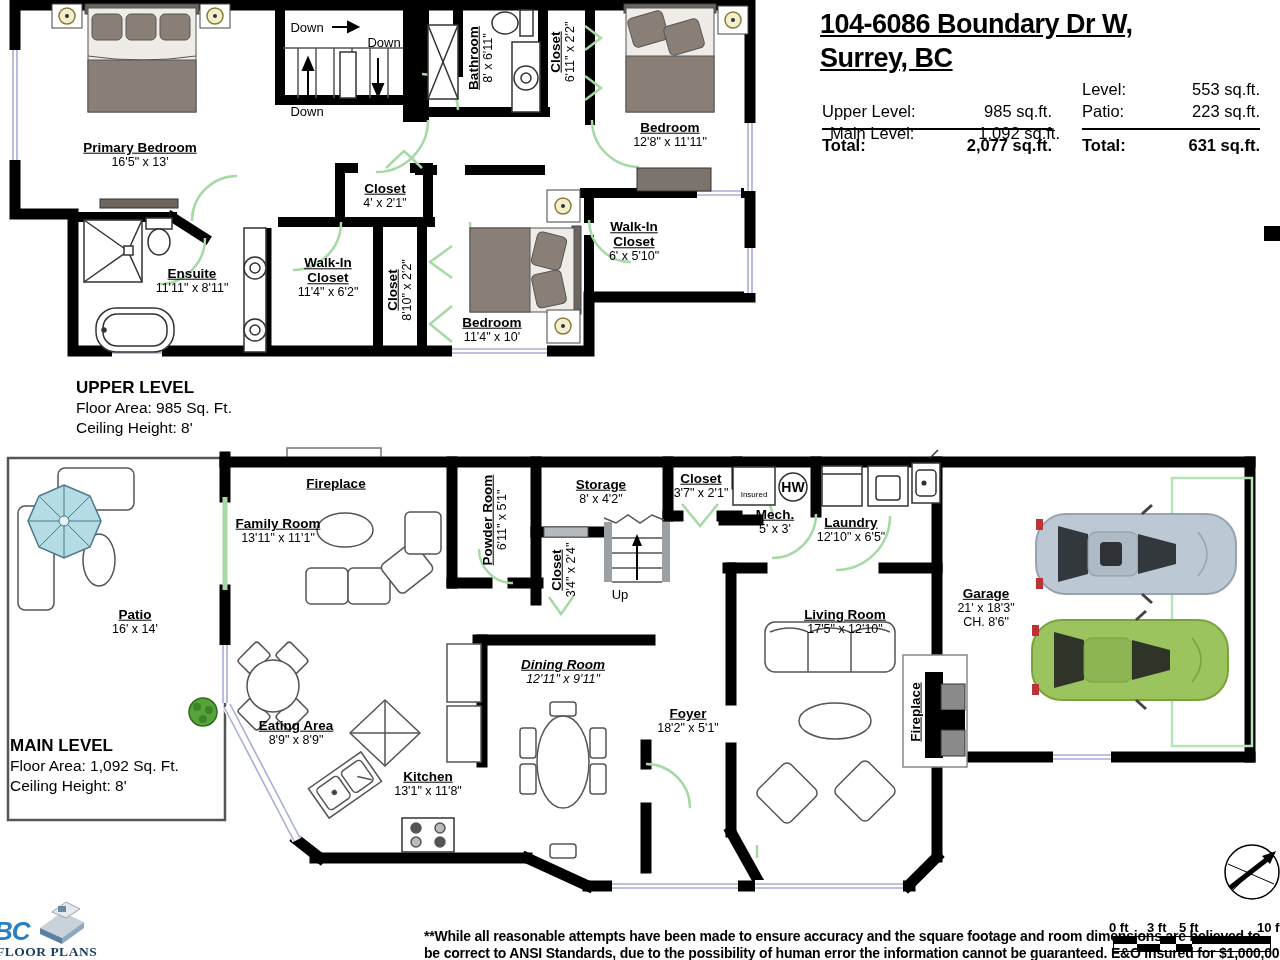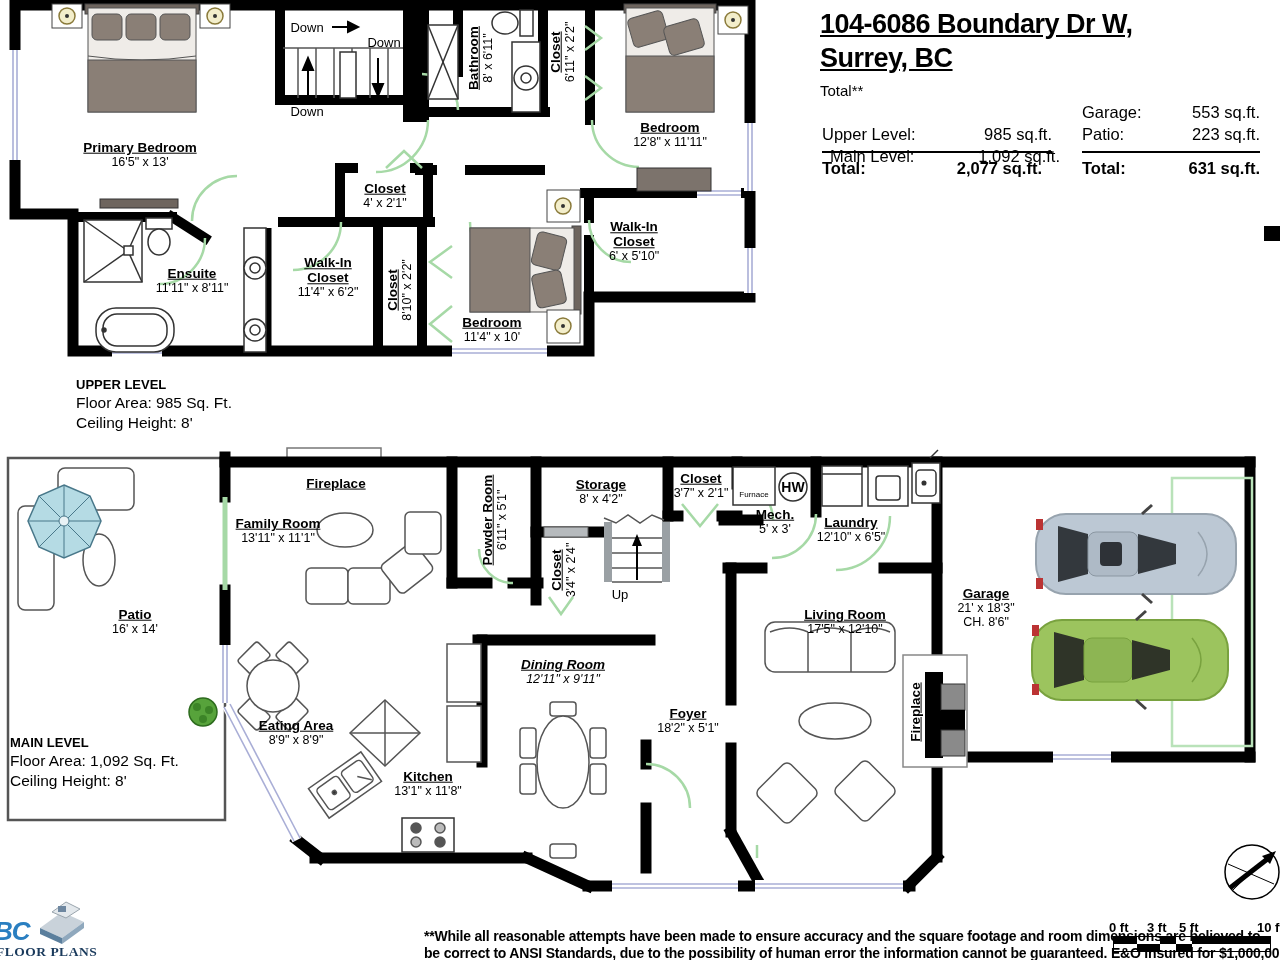--- a/index.html
+++ b/index.html
@@ -9,21 +9,21 @@
   #labels{position:absolute;left:0;top:0;width:1280px;height:960px;z-index:2;}
   .rlabel{position:absolute;text-align:center;line-height:1.1;transform:translate(-50%,-50%);white-space:nowrap;}
   .rlabel.wrap{white-space:normal;}
   .vert{transform:translate(-50%,-50%) rotate(-90deg);}
   .rname{font-weight:bold;font-size:13.5px;text-decoration:underline;}
   .rdims{font-size:12.5px;}
   .stair-label{position:absolute;font-size:13px;transform:translate(-50%,-50%);}
   .tiny{position:absolute;transform:translate(-50%,-50%);font-size:8px;}
   .hw{font-size:14px;font-weight:bold;}
   .level-info{position:absolute;line-height:1.25;}
-  .lvl-title{font-weight:bold;font-size:13px;}
+  .lvl-title{font-weight:bold;font-size:17px;}
   .lvl-line{font-size:15.5px;}
   
   #header{position:absolute;left:820px;top:8px;width:460px;}
   .addr{font-size:27px;font-weight:bold;text-decoration:underline;line-height:1.25;letter-spacing:-0.5px;}
   .total-note{font-size:15px;margin-top:6px;}
   .sq-table{position:relative;font-size:16.5px;margin-top:2px;height:90px;}
   .sq-row{position:absolute;}
   .sq-label{display:inline-block;}
   .sq-val{position:absolute;text-align:right;}
   .rule{position:absolute;border-top:2px solid #000;}
@@ -461,37 +461,36 @@
     <polygon points="52,912 66,902 80,909 66,918" fill="#e3e8ec" stroke="#9aa5ad" stroke-width="1"></polygon>
     <rect x="58" y="906" width="8" height="6" fill="#6e87a0"></rect>
   </g>
 </svg>
 
 <div id="labels">
 
   <div id="header">
     <div class="addr">104-6086 Boundary Dr W,</div>
     <div class="addr">Surrey, BC</div>
-    <div class="total-note">Total**</div>
     <div class="sq-table">
       <div class="sq-row" style="left:10px;top:2px;width:230px;margin-top:44px;">
         <span class="sq-label">Main Level:</span>
         <span class="sq-val" style="left:130px;width:100px;">1,092 sq.ft.</span>
       </div>
       <div class="sq-row" style="left:2px;top:24px;width:230px;">
         <span class="sq-label">Upper Level:</span>
         <span class="sq-val" style="left:130px;width:100px;">985 sq.ft.</span>
       </div>
       <div class="rule" style="left:2px;top:50px;width:230px;"></div>
       <div class="sq-row bold" style="left:2px;top:58px;width:230px;">
         <span class="sq-label">Total:</span>
-        <span class="sq-val" style="left:120px;width:100px;">2,077 sq.ft.</span>
+        <span class="sq-val" style="left:130px;width:100px;">2,077 sq.ft.</span>
       </div>
       <div class="sq-row" style="left:262px;top:2px;width:178px;">
-        <span class="sq-label">Garage:</span>
+        <span class="sq-label">Level:</span>
         <span class="sq-val" style="left:78px;width:100px;">553 sq.ft.</span>
       </div>
       <div class="sq-row" style="left:262px;top:24px;width:178px;">
         <span class="sq-label">Patio:</span>
         <span class="sq-val" style="left:78px;width:100px;">223 sq.ft.</span>
       </div>
       <div class="rule" style="left:262px;top:50px;width:178px;"></div>
       <div class="sq-row bold" style="left:262px;top:58px;width:178px;">
         <span class="sq-label">Total:</span>
         <span class="sq-val" style="left:78px;width:100px;">631 sq.ft.</span>
@@ -606,21 +605,21 @@
   </div>
   <div class="rlabel" style="left:563px;top:672px;font-style:italic;">
     <div class="rname">Dining Room</div>
     <div class="rdims">12'11" x 9'11"</div>
   </div>
   <div class="rlabel" style="left:688px;top:721px;">
     <div class="rname">Foyer</div>
     <div class="rdims">18'2" x 5'1"</div>
   </div>
   <div class="stair-label" style="left:620px;top:594px;">Up</div>
-  <div class="tiny" style="left:754px;top:494px;">Furnace</div>
+  <div class="tiny" style="left:754px;top:494px;">Insured</div>
   <div class="tiny hw" style="left:793px;top:487px;">HW</div>
 
   <div class="level-info" style="left:10px;top:735px;">
     <div class="lvl-title">MAIN LEVEL</div>
     <div class="lvl-line">Floor Area: 1,092 Sq. Ft.</div>
     <div class="lvl-line">Ceiling Height: 8'</div>
   </div>
 
   <div id="scalebar">
     <span class="tick" style="left:-4px;">0 ft</span>

